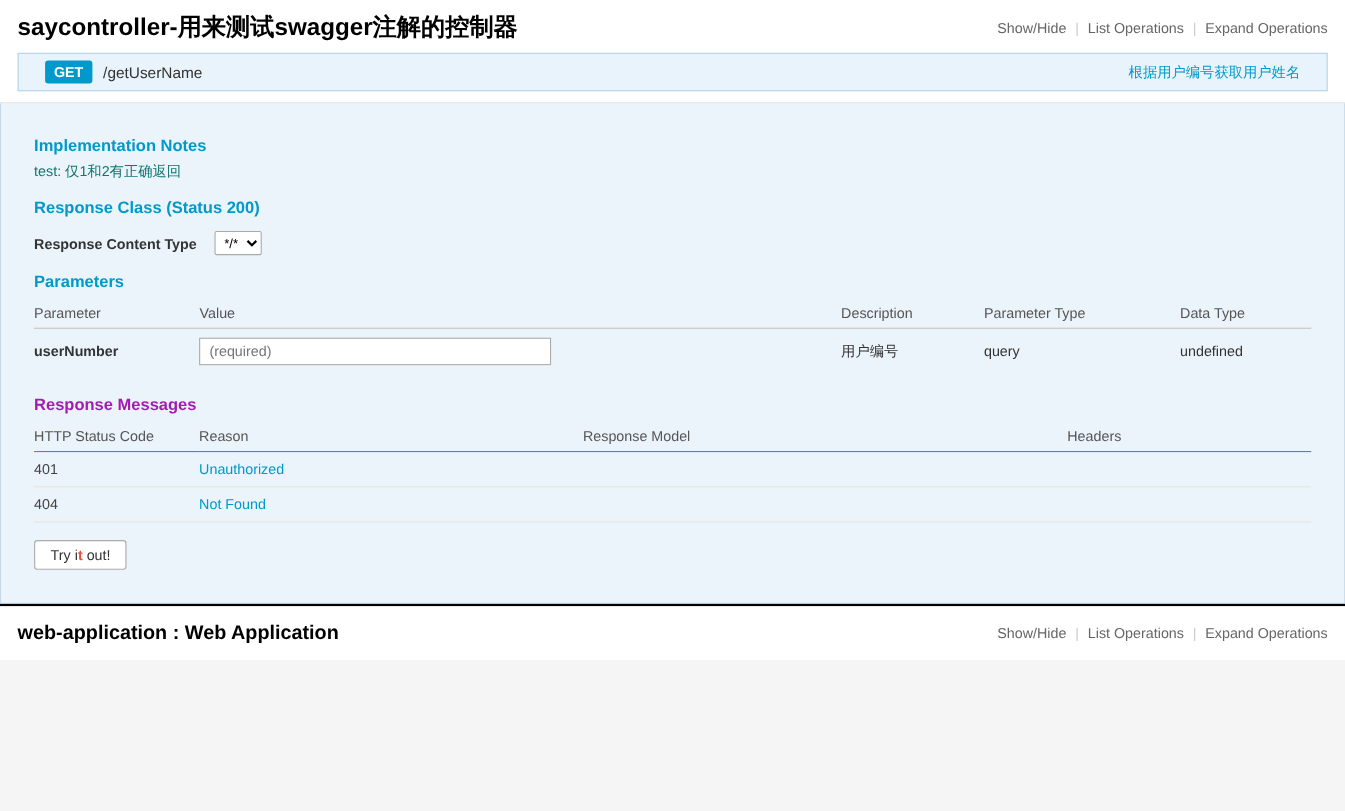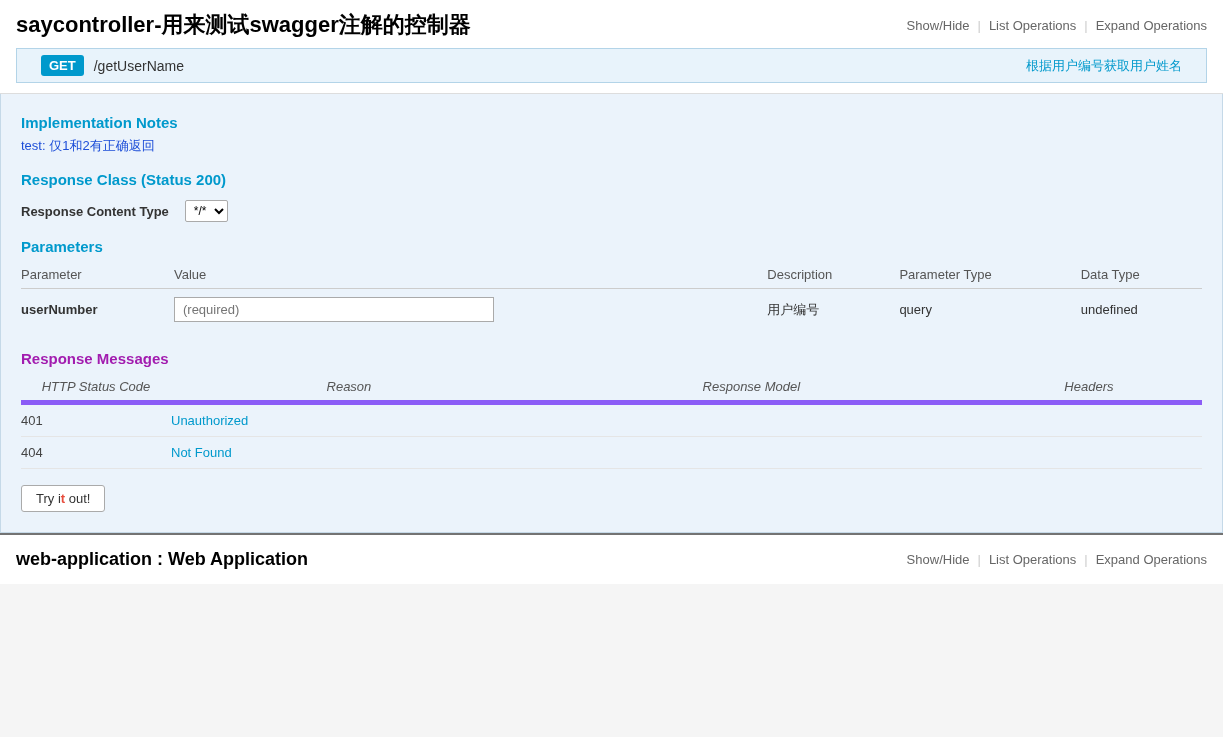--- a/index.html
+++ b/index.html
@@ -75,32 +75,32 @@
       color: #0099CC;
       font-size: 13px;
       text-decoration: none;
     }
 
     
     .operation-content {
       background: #ebf3fb;
       border: 1px solid #c5d9e8;
       border-top: none;
-      padding: 20px;
+      padding: 30px;
     }
 
     .section-title {
       color: #0099CC;
       font-size: 15px;
       font-weight: bold;
       margin-bottom: 6px;
     }
     .impl-notes-text {
       font-size: 13px;
-      color: #1d4ed8;
+      color: #0f766e;
       margin-bottom: 16px;
     }
 
     .response-class-title {
       color: #0099CC;
       font-size: 15px;
       font-weight: bold;
       margin-bottom: 12px;
     }
 
@@ -168,27 +168,26 @@
       font-size: 15px;
       font-weight: bold;
       margin-bottom: 8px;
     }
     .response-table {
       width: 100%;
       border-collapse: collapse;
       margin-bottom: 16px;
     }
     .response-table th {
-      text-align: center;
+      text-align: left;
       font-weight: normal;
       color: #555;
       font-size: 13px;
       padding: 4px 0 6px 0;
-      border-bottom: 5px solid #8b5cf6;
-      font-style: italic;
+      border-bottom: 1px solid #8b5cf6;
     }
     .response-table td {
       padding: 8px 0;
       font-size: 13px;
       color: #444;
       border-bottom: 1px solid #e5e5e5;
     }
     .response-table td:first-child {
       color: #444;
       width: 150px;
@@ -208,21 +207,21 @@
       color: #333;
     }
     .try-btn-highlight {
       color: #e74c3c;
       font-weight: bold;
     }
 
     
     .bottom-section {
       background: #fff;
-      border-top: 2px solid #737373;
+      border-top: 2px solid #000000;
       padding: 14px 16px;
       display: flex;
       align-items: center;
       justify-content: space-between;
     }
     .bottom-title {
       font-size: 18px;
       font-weight: bold;
       color: #000;
     }

